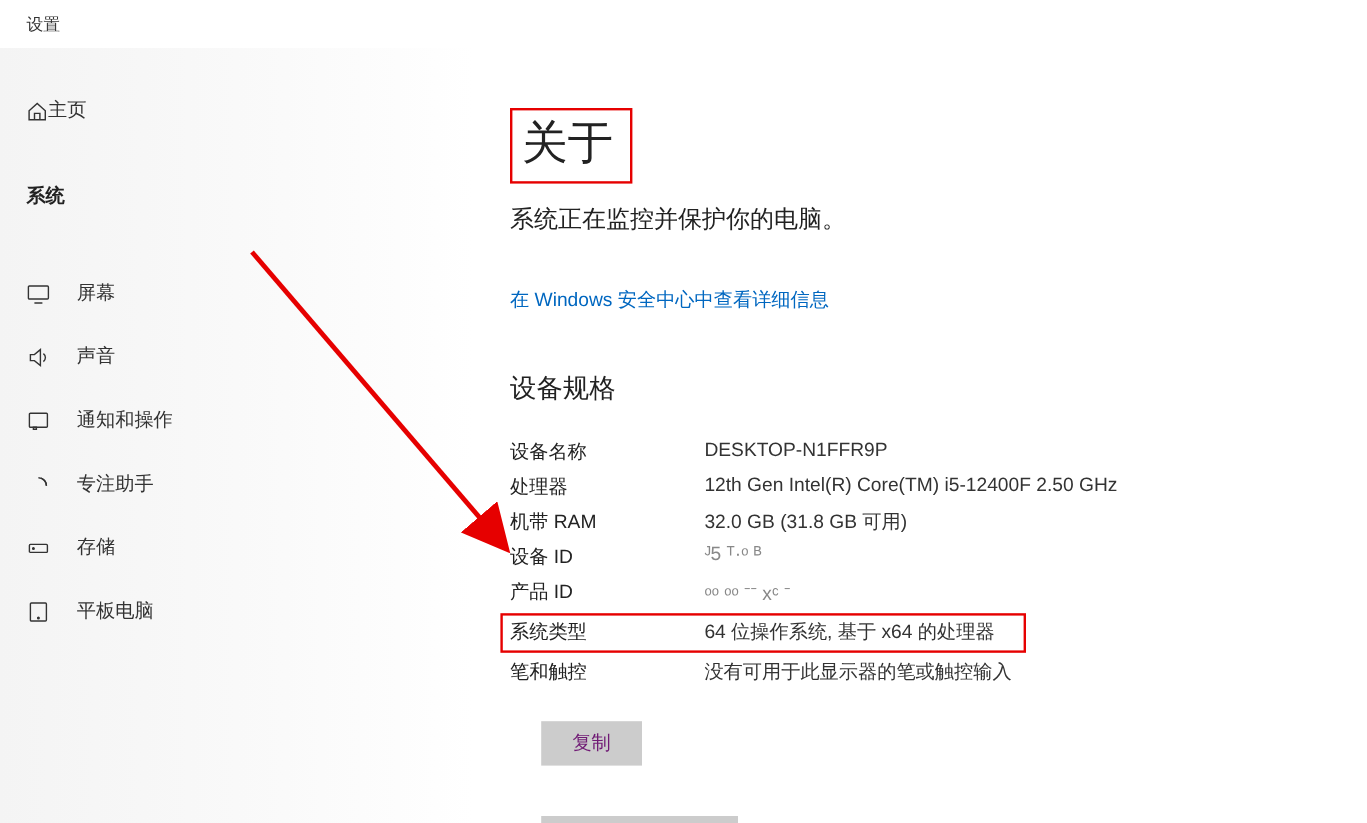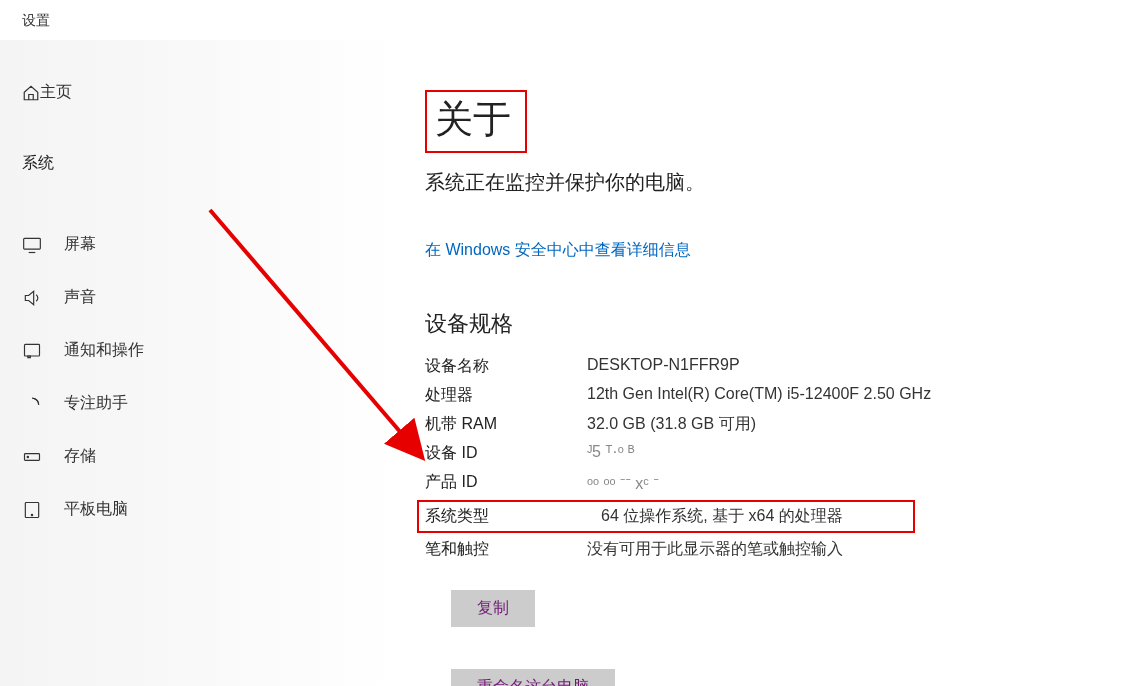--- a/index.html
+++ b/index.html
@@ -66,21 +66,21 @@
       background: transparent;
     }
     .search-input::placeholder { color: #888; }
     .search-icon-wrap {
       width: 18px;
       height: 18px;
       color: #0078d7;
     }
     .section-title {
       font-size: 16px;
-      font-weight: 400;
+      font-weight: 700;
       margin-top: 36px;
       color: #222;
     }
     .nav-list {
       margin-top: 44px;
     }
     .nav-item {
       display: flex;
       align-items: center;
       gap: 22px;
@@ -120,44 +120,43 @@
       margin-top: 44px;
       cursor: pointer;
     }
     .spec-heading {
       font-size: 22px;
       font-weight: 500;
       color: #222;
       margin-top: 48px;
     }
     .spec-table {
-      margin-top: 13px;
+      margin-top: 24px;
     }
     .spec-row {
       display: flex;
       padding: 4px 0;
       font-size: 16px;
     }
     .spec-label {
       width: 162px;
       color: #222;
     }
     .spec-value {
       color: #333;
       white-space: nowrap;
     }
     .spec-value.faded { color: #888; }
     .highlight-row {
       border: 2px solid #e60000;
       margin-left: -8px;
       padding-left: 6px;
-      width: 498px;
+      width: 438px;
       margin-top: 2px;
       margin-bottom: 2px;
-      gap: 14px;
     }
     .btn {
       display: inline-block;
       background: #cccccc;
       border: none;
       padding: 8px 26px;
       font-size: 16px;
       color: #701a75;
       cursor: pointer;
       font-family: inherit;

